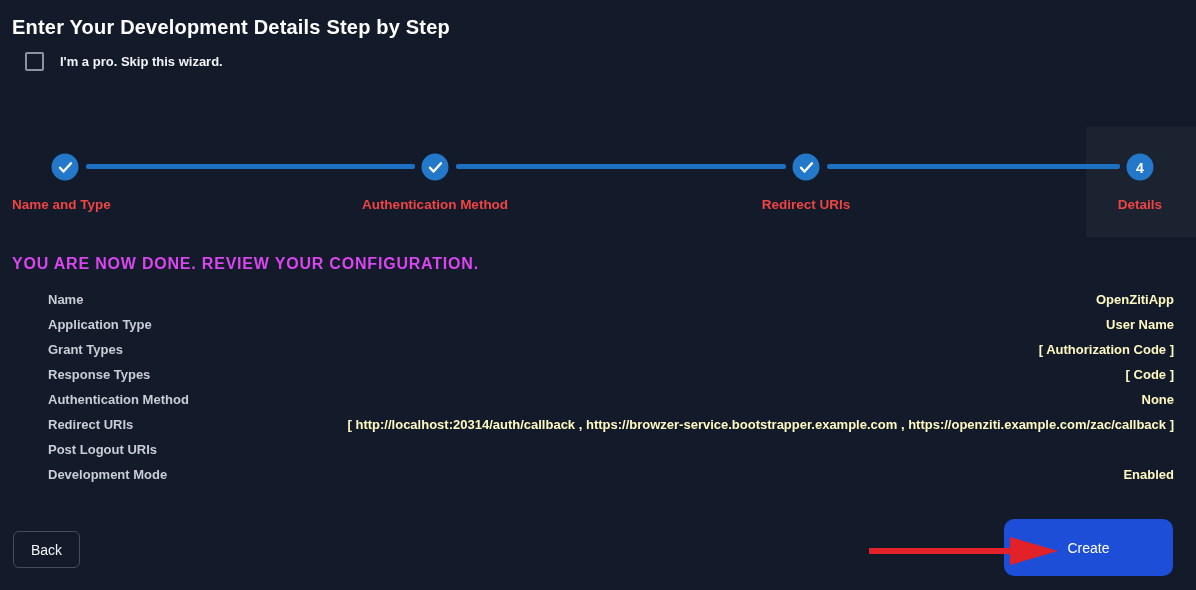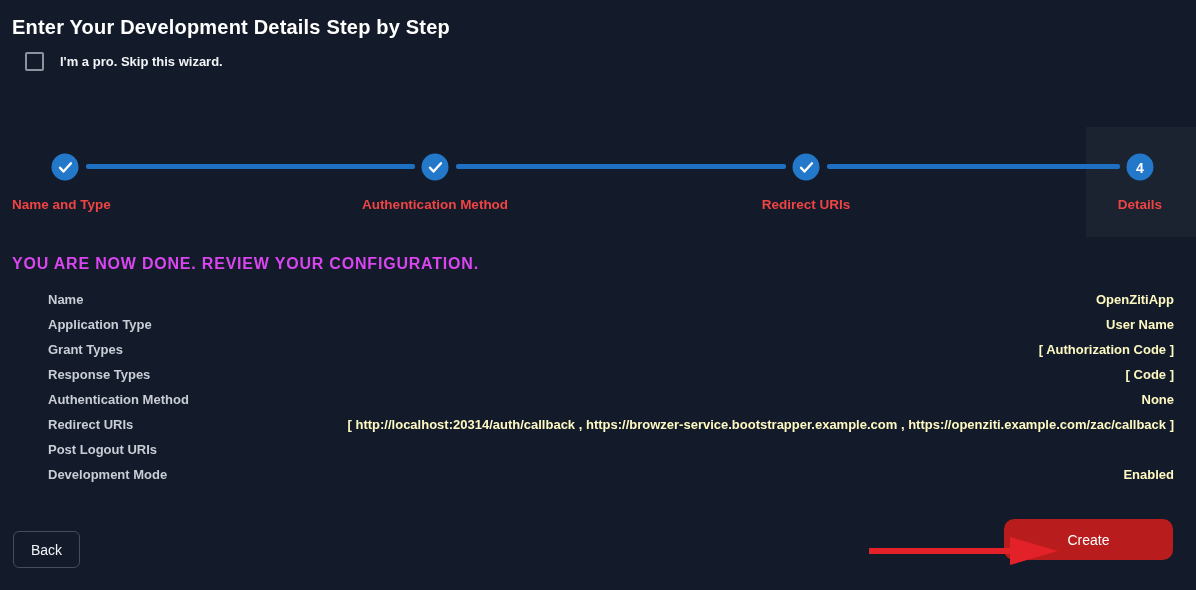--- a/index.html
+++ b/index.html
@@ -63,22 +63,22 @@
 
   .back-button {
     position:absolute; left:13px; top:531px;
     height:37px; padding:0 17px;
     background:transparent; border:1px solid #454c5a; border-radius:6px;
     color:#f2f4f7; font-size:14px; font-family:"Liberation Sans",sans-serif;
     cursor:pointer;
   }
   .create-button {
     position:absolute; left:1004px; top:519px;
-    width:169px; height:41px;
-    background:#b91c1c; border:none; border-radius:10px;
+    width:169px; height:57px;
+    background:#1d4ed8; border:none; border-radius:10px;
     color:#ffffff; font-size:14px; font-family:"Liberation Sans",sans-serif;
     cursor:pointer;
   }
   .arrow-overlay {
     position:absolute; left:858px; top:530px; width:212px; height:42px;
     pointer-events:none;
   }
 </style>
 </head>
 <body>

